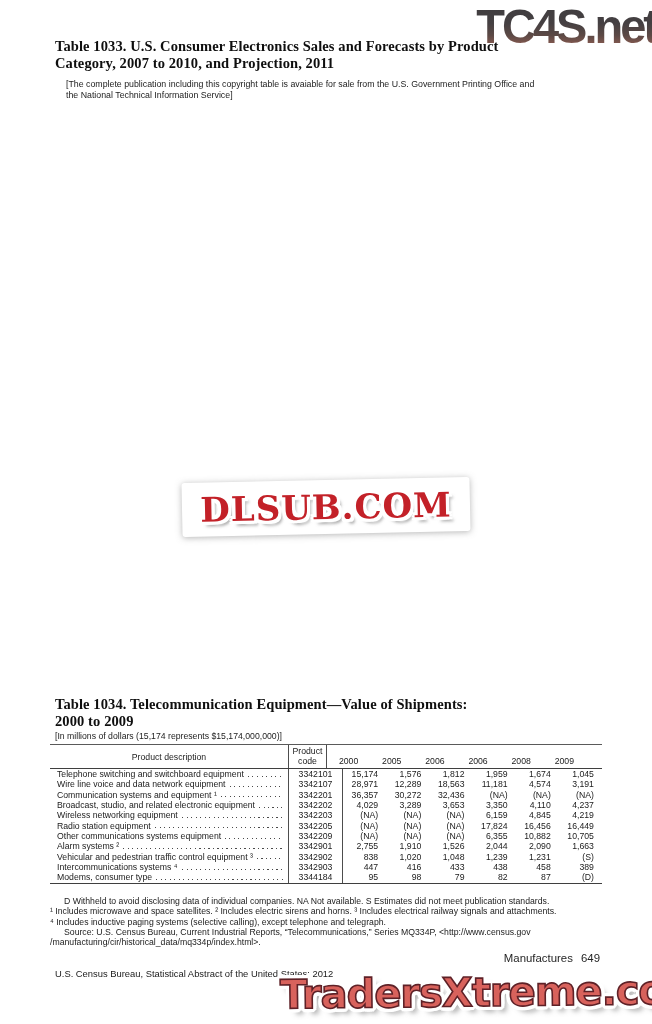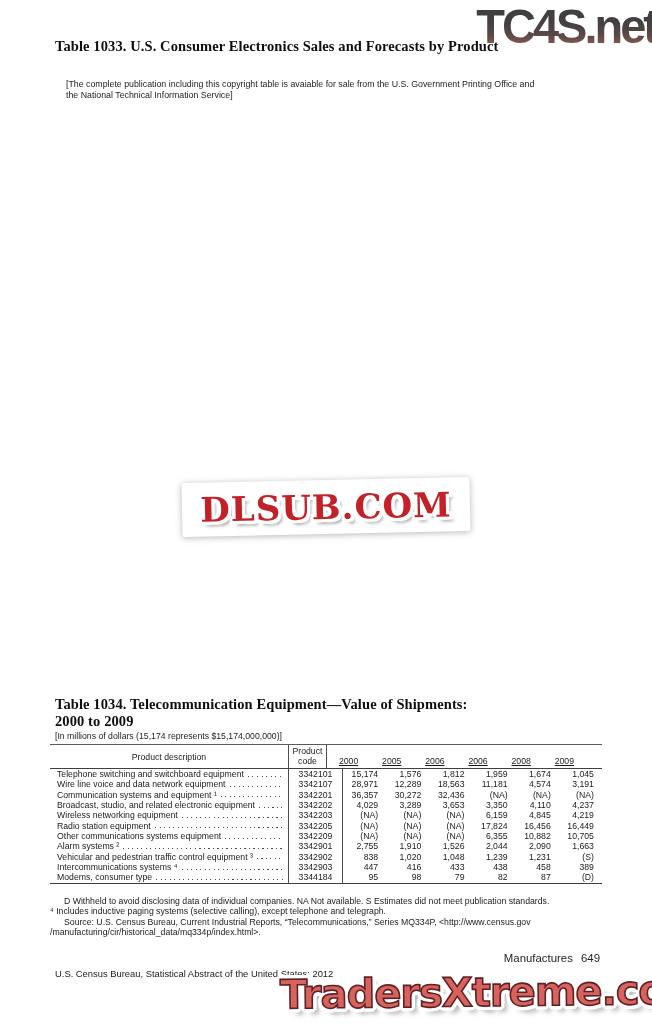--- a/index.html
+++ b/index.html
@@ -40,21 +40,21 @@
         line-height:16.5px;color:#0f0f0f;letter-spacing:.1px;}
   .t1034-head{position:absolute;left:55px;top:731px;font-size:8.7px;color:#222;}
 
   
   .dtable{position:absolute;left:50px;top:744px;width:552px;
         border-top:1.5px solid #5a5a5a;border-bottom:1.5px solid #3f3f3f;font-size:8.7px;}
   .thead{display:flex;height:23px;border-bottom:1.5px solid #3f3f3f;}
   .h-desc{width:238px;display:flex;align-items:center;justify-content:center;color:#1c1c1c;}
   .h-code{width:39px;box-sizing:border-box;border-left:1px solid #4d4d4d;border-right:1px solid #4d4d4d;
         display:flex;align-items:center;justify-content:center;text-align:center;line-height:9.4px;}
-  .h-year{width:43.17px;display:flex;align-items:flex-end;justify-content:center;padding-bottom:2px;box-sizing:border-box;text-decoration:underline;}
+  .h-year{width:43.17px;display:flex;align-items:flex-end;justify-content:center;padding-bottom:2px;box-sizing:border-box;}
   .trow{display:flex;height:10.33px;align-items:center;line-height:10.33px;}
   .r-desc{width:238px;box-sizing:border-box;padding-left:7px;display:flex;white-space:nowrap;overflow:hidden;justify-content:center;}
   .leader{flex:1;height:1px;align-self:flex-end;margin:0 5px 2.5px 4px;min-width:6px;
         background:repeating-linear-gradient(to right,#4a4a4a 0,#4a4a4a 1px,transparent 1px,transparent 4.5px);}
   .r-code{width:55px;box-sizing:border-box;border-left:1px solid #4d4d4d;border-right:1px solid #4d4d4d;
         text-align:center;height:100%;line-height:10.33px;}
   .r-val{width:43.17px;box-sizing:border-box;text-align:right;padding-right:8px;}
 
   
   .footnotes{position:absolute;left:50px;top:896px;width:556px;font-size:8.7px;line-height:10.3px;color:#1b1b1b;}
@@ -80,20 +80,21 @@
 </style>
 </head>
 <body>
 
 <div class="page">
 
   <div class="tc4s">TC4S.net</div>
 
   <h1 class="t1033-title">
     <span class="tline">Table 1033. U.S. Consumer Electronics Sales and Forecasts by Product</span>
+    <span class="tline">Category, 2007 to 2010, and Projection, 2011</span>
   </h1>
 
   <div class="t1033-head">
     <span class="tline">[The complete publication including this copyright table is avaiable for sale from the U.S. Government Printing Office and</span>
     <span class="tline">the National Technical Information Service]</span>
   </div>
 
   <div class="dlsub-sticker">
     <div class="dlsub-text">DLSUB.COM</div>
   </div>
@@ -258,20 +259,21 @@
           <div class="r-val">79</div>
           <div class="r-val">82</div>
           <div class="r-val">87</div>
           <div class="r-val">(D)</div>
         </div>
       </div>
   </div>
 
   <div class="footnotes" id="footnotes">
       <div class="fn indent">D Withheld to avoid disclosing data of individual companies. NA Not available. S Estimates did not meet publication standards.</div>
+      <div class="fn">¹ Includes microwave and space satellites. ² Includes electric sirens and horns. ³ Includes electrical railway signals and attachments.</div>
       <div class="fn">⁴ Includes inductive paging systems (selective calling), except telephone and telegraph.</div>
       <div class="fn indent">Source: U.S. Census Bureau, Current Industrial Reports, “Telecommunications,” Series MQ334P, &lt;http://www.census.gov</div>
       <div class="fn">/manufacturing/cir/historical_data/mq334p/index.html&gt;.</div>
     </div>
 
   <div class="page-label">Manufactures  649</div>
   <div class="source-line">U.S. Census Bureau, Statistical Abstract of the United States: 2012</div>
 
   <div class="traders">TradersXtreme.com</div>
 

